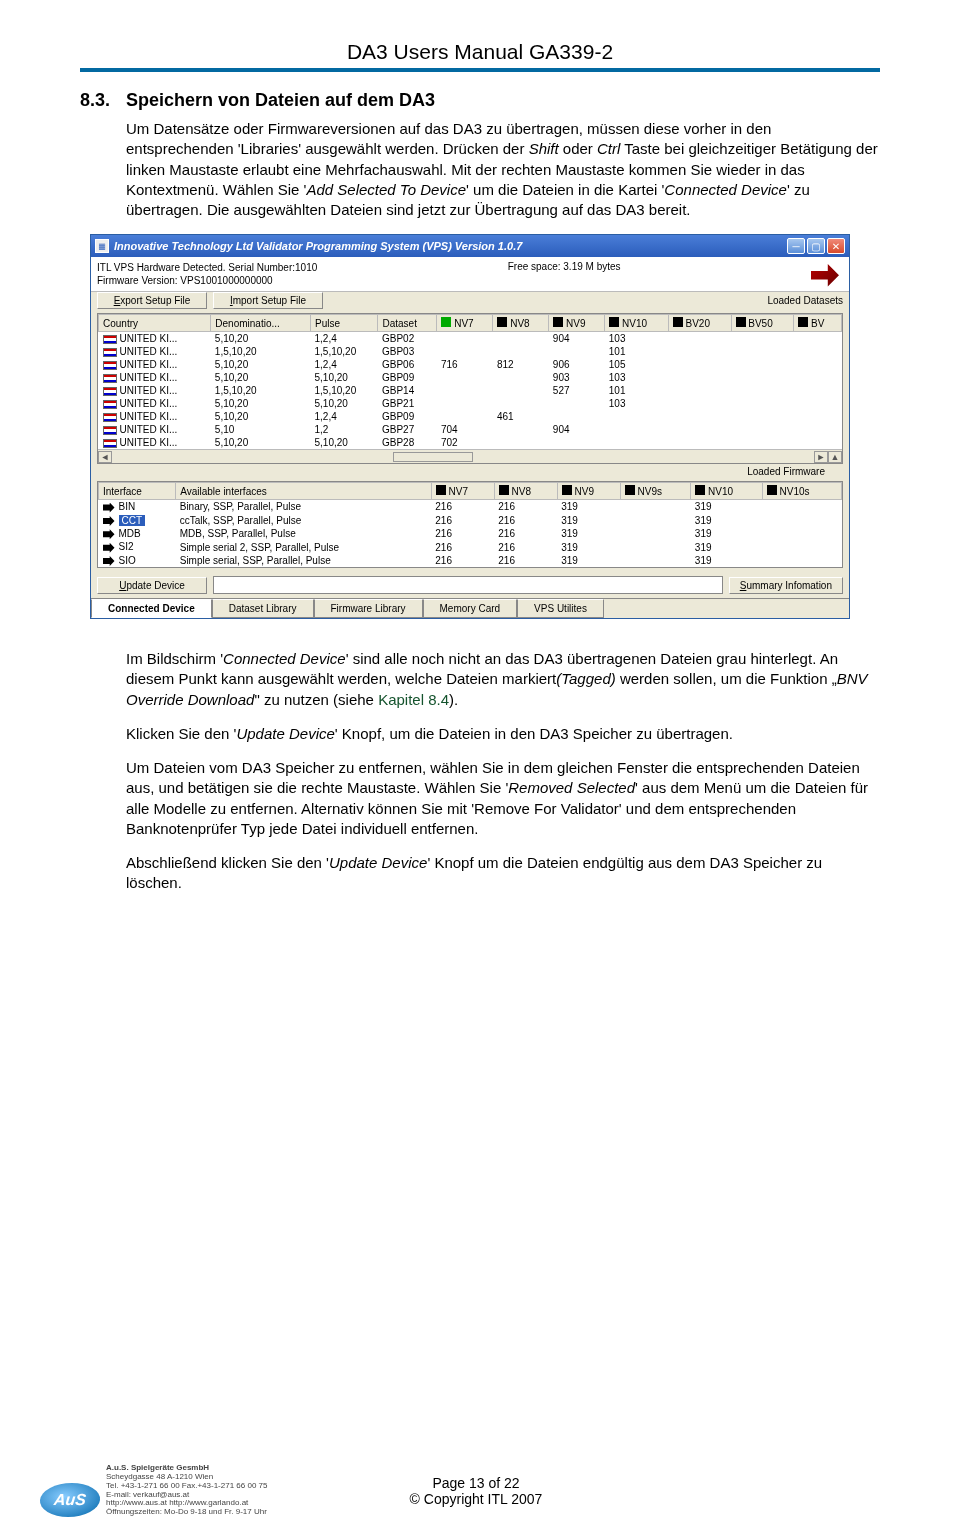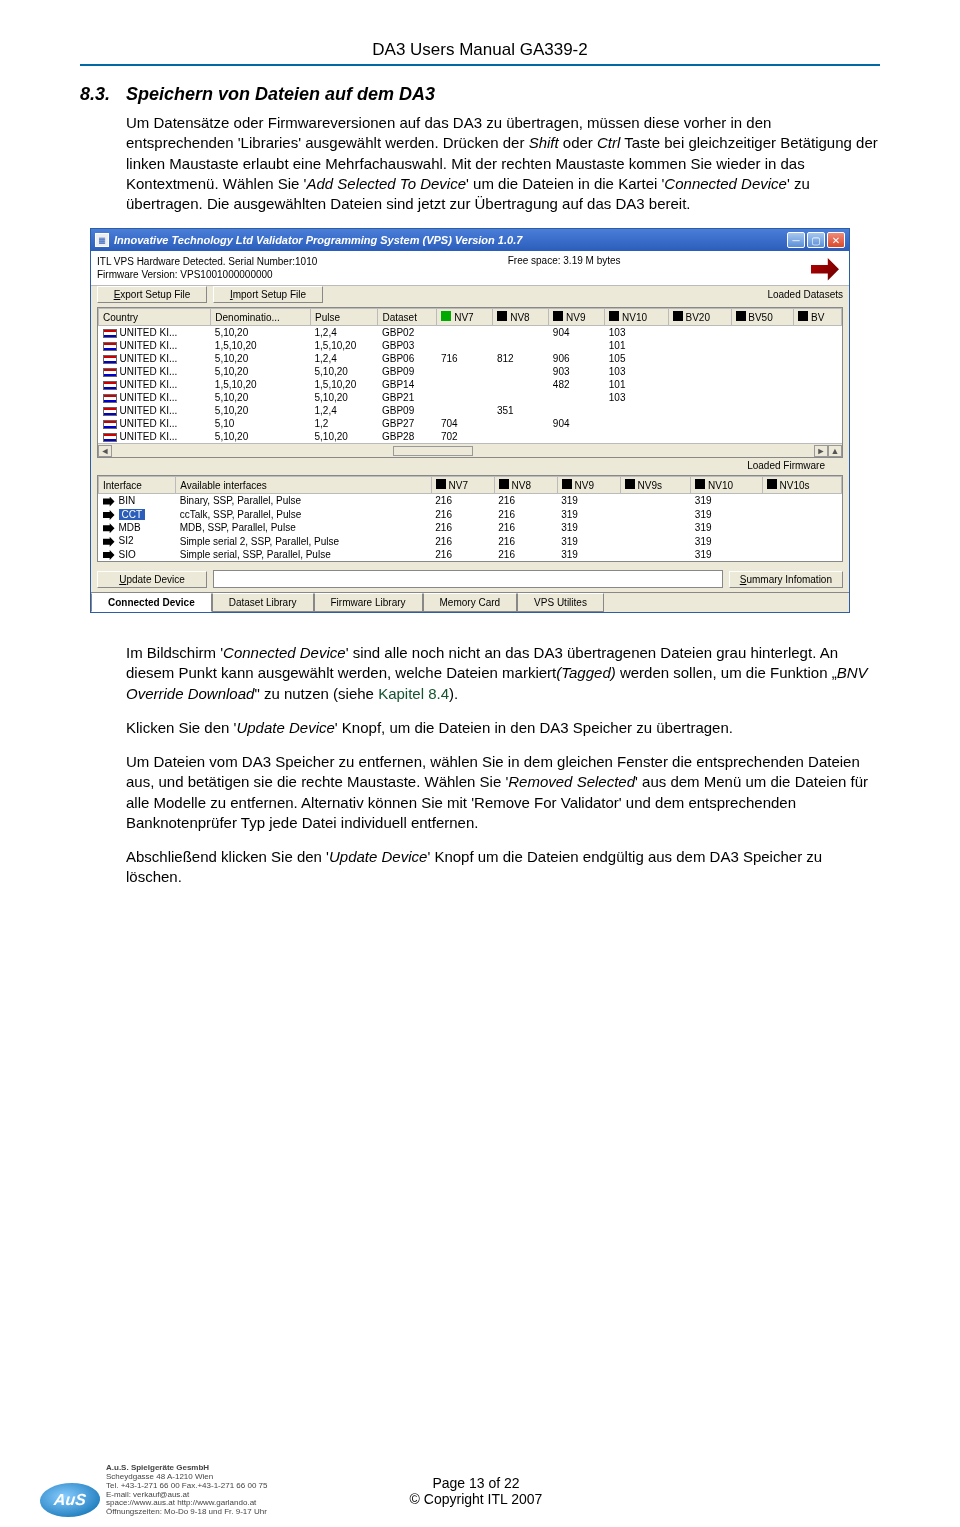--- a/index.html
+++ b/index.html
@@ -10,31 +10,30 @@
     color: #000;
     width: 960px;
   }
   .page {
     padding: 40px 80px 30px 80px;
     position: relative;
     min-height: 1527px;
   }
   .doc-header {
     text-align: center;
-    font-size: 17px;
-    border-bottom: 2px solid #0369a1;
+    font-size: 21px;
+    border-bottom: 4px solid #0369a1;
     padding-bottom: 4px;
     margin-bottom: 18px;
     font-weight: normal;
   }
   .section-title {
     font-size: 18px;
     font-weight: bold;
     margin: 10px 0 8px 0;
-    font-style: italic;
   }
   .sn-label { display:inline-block; width:46px; }
   .body-text {
     font-size: 15px;
     line-height: 1.35;
     margin-bottom: 14px;
   }
   .italic { font-style: italic; }
   .link-fake { color: #14532d; }
   .app-window {
@@ -320,21 +319,21 @@
               <td></td>
               <td></td>
             </tr>
             <tr>
               <td><span class="flag"></span>UNITED KI...</td>
               <td>1,5,10,20</td>
               <td>1,5,10,20</td>
               <td>GBP14</td>
               <td></td>
               <td></td>
-              <td>482</td>
+              <td>527</td>
               <td>101</td>
               <td></td>
               <td></td>
               <td></td>
             </tr>
             <tr>
               <td><span class="flag"></span>UNITED KI...</td>
               <td>5,10,20</td>
               <td>5,10,20</td>
               <td>GBP21</td>
@@ -345,21 +344,21 @@
               <td></td>
               <td></td>
               <td></td>
             </tr>
             <tr>
               <td><span class="flag"></span>UNITED KI...</td>
               <td>5,10,20</td>
               <td>1,2,4</td>
               <td>GBP09</td>
               <td></td>
-              <td>351</td>
+              <td>461</td>
               <td></td>
               <td></td>
               <td></td>
               <td></td>
               <td></td>
             </tr>
             <tr>
               <td><span class="flag"></span>UNITED KI...</td>
               <td>5,10</td>
               <td>1,2</td>
@@ -504,17 +503,17 @@
     <div>© Copyright ITL 2007</div>
   </div>
 
   <div class="footer-logo">
     <div class="logo-ellipse">AuS</div>
     <div>
       <div style="font-weight:bold">A.u.S. Spielgeräte GesmbH</div>
       <div>Scheydgasse 48   A-1210 Wien</div>
       <div>Tel. +43-1-271 66 00  Fax.+43-1-271 66 00 75</div>
       <div>E-mail: verkauf@aus.at</div>
-      <div>space://www.aus.at   http://www.garlando.at</div>
+      <div>http://www.aus.at   http://www.garlando.at</div>
       <div>Öffnungszeiten: Mo-Do 9-18 und Fr. 9-17 Uhr</div>
     </div>
   </div>
 </div>
 
 </body></html>

